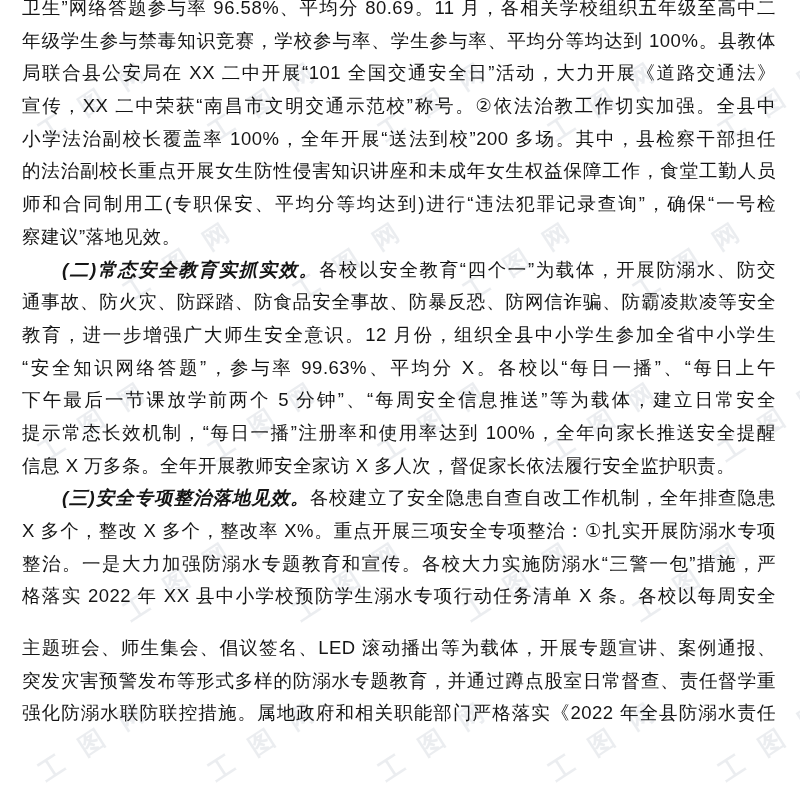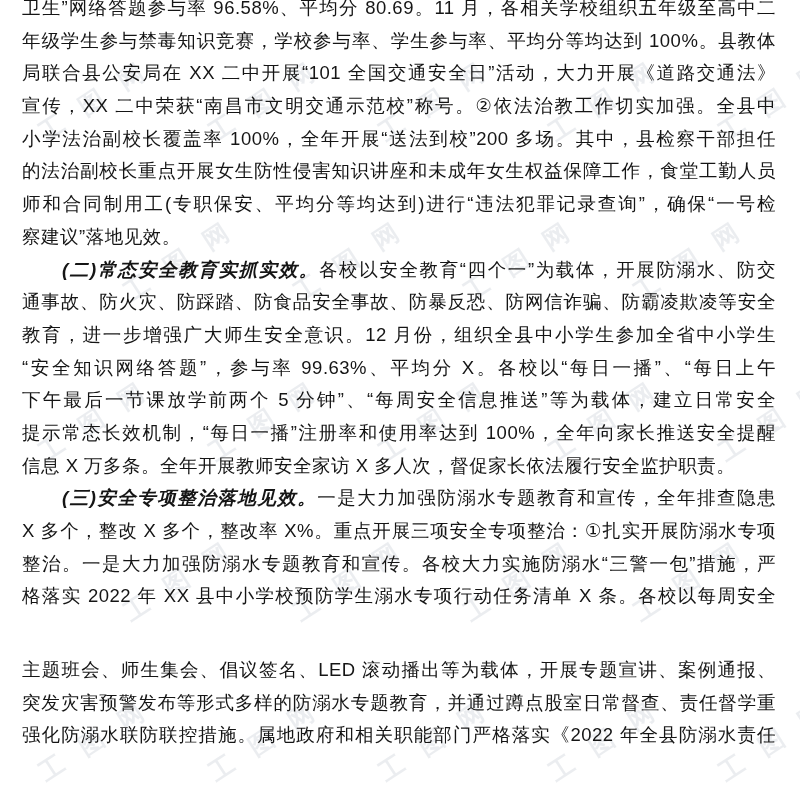--- a/index.html
+++ b/index.html
@@ -25,21 +25,21 @@
     transform: rotate(-33deg);
     font-weight: 700;
   }
   
   .text-block {
     position: absolute;
     left: 22px;
     width: 754px;
   }
   .block-a { top: -8px; }
-  .block-b { top: 654px; }
+  .block-b { top: 632px; }
   .line {
     height: 32.7px;
     line-height: 32.7px;
     font-size: 18.5px;
     letter-spacing: 0.5px;
     color: #151515;
     text-align: justify;
     overflow: hidden;
   }
   .line.just { text-align-last: justify; }
@@ -86,21 +86,21 @@
       <div class="line just"><span>的法治副校长重点开展女生防性侵害知识讲座和未成年女生权益保障工作，食堂工勤人员等</span></div>
       <div class="line just"><span>师和合同制用工(专职保安、平均分等均达到)进行“违法犯罪记录查询”，确保“一号检</span></div>
       <div class="line"><span>察建议”落地见效。</span></div>
       <div class="line just indent"><span class="bold">(二)常态安全教育实抓实效。</span><span>各校以安全教育“四个一”为载体，开展防溺水、防交</span></div>
       <div class="line just"><span>通事故、防火灾、防踩踏、防食品安全事故、防暴反恐、防网信诈骗、防霸凌欺凌等安全</span></div>
       <div class="line just"><span>教育，进一步增强广大师生安全意识。12 月份，组织全县中小学生参加全省中小学生</span></div>
       <div class="line just"><span>“安全知识网络答题”，参与率 99.63%、平均分 X。各校以“每日一播”、“每日上午</span></div>
       <div class="line just"><span>下午最后一节课放学前两个 5 分钟”、“每周安全信息推送”等为载体，建立日常安全</span></div>
       <div class="line just"><span>提示常态长效机制，“每日一播”注册率和使用率达到 100%，全年向家长推送安全提醒</span></div>
       <div class="line"><span>信息 X 万多条。全年开展教师安全家访 X 多人次，督促家长依法履行安全监护职责。</span></div>
-      <div class="line just indent"><span class="bold">(三)安全专项整治落地见效。</span><span>一是大力加强防溺水专题教育和宣传，全年排查隐患</span></div>
+      <div class="line just indent"><span class="bold">(三)安全专项整治落地见效。</span><span>各校建立了安全隐患自查自改工作机制，全年排查隐患</span></div>
       <div class="line just"><span>X 多个，整改 X 多个，整改率 X%。重点开展三项安全专项整治：①扎实开展防溺水专项</span></div>
       <div class="line just"><span>整治。一是大力加强防溺水专题教育和宣传。各校大力实施防溺水“三警一包”措施，严</span></div>
       <div class="line just"><span>格落实 2022 年 XX 县中小学校预防学生溺水专项行动任务清单 X 条。各校以每周安全课、</span></div>
     </div>
   <div class="text-block block-b">
       <div class="line just"><span>主题班会、师生集会、倡议签名、LED 滚动播出等为载体，开展专题宣讲、案例通报、</span></div>
       <div class="line just"><span>突发灾害预警发布等形式多样的防溺水专题教育，并通过蹲点股室日常督查、责任督学重</span></div>
       <div class="line just"><span>强化防溺水联防联控措施。属地政府和相关职能部门严格落实《2022 年全县防溺水责任</span></div>
     </div>
 </div>

